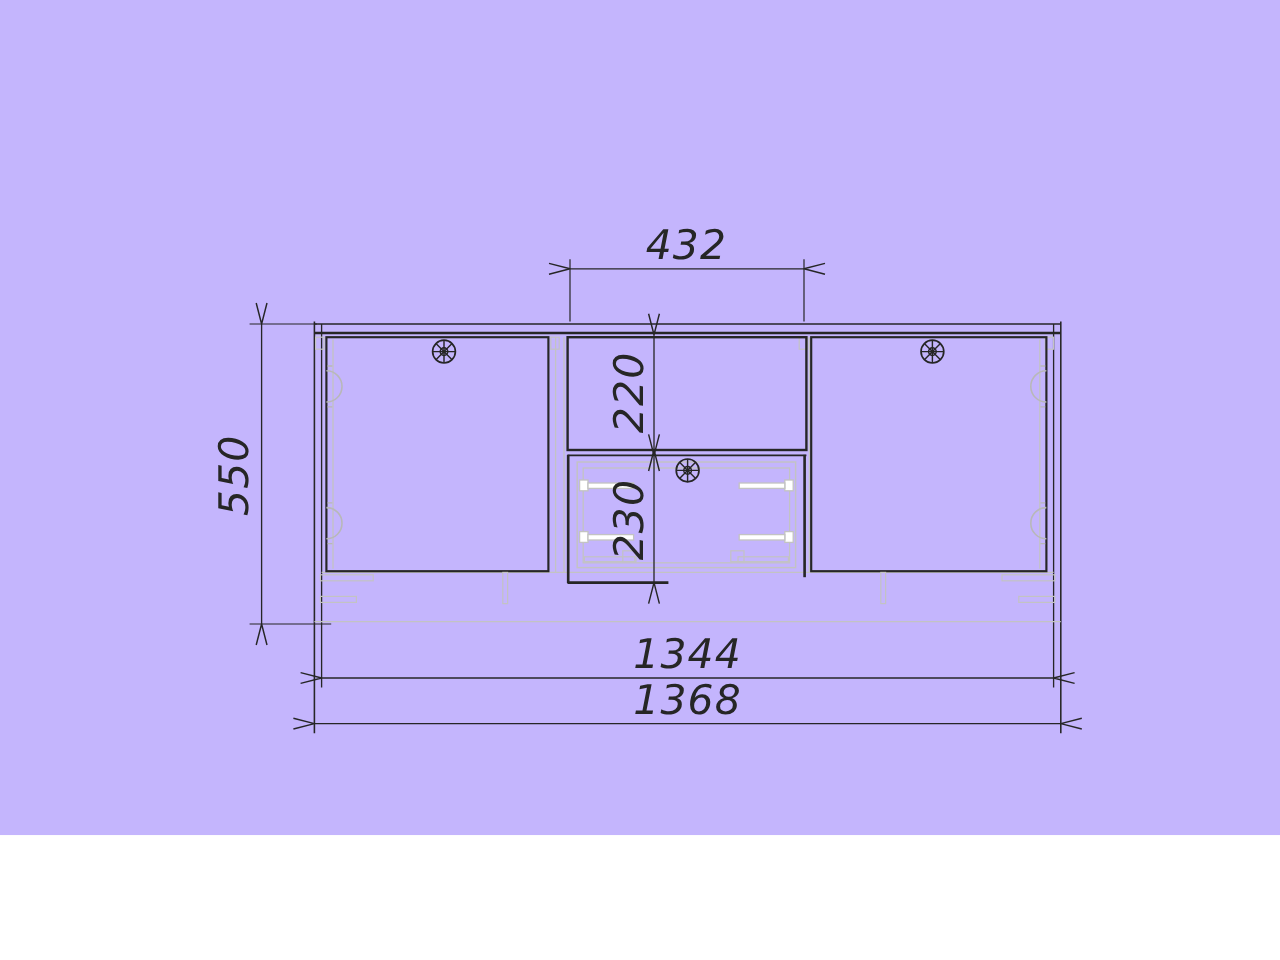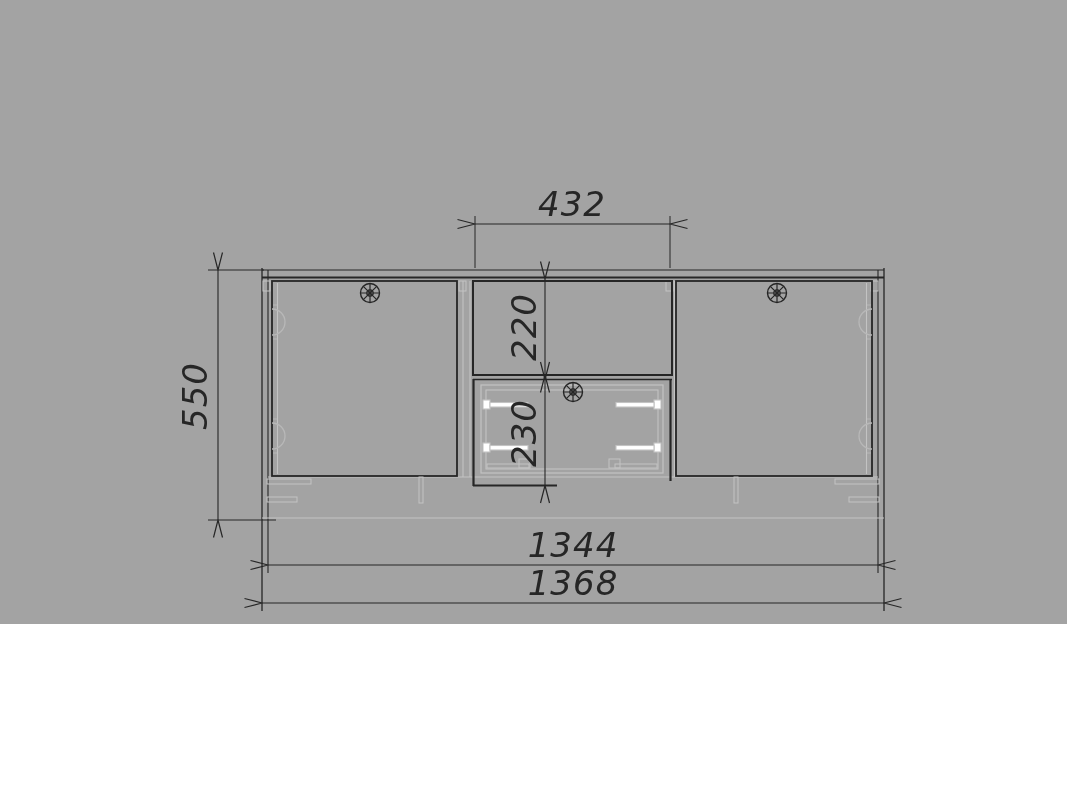--- a/index.html
+++ b/index.html
@@ -1,16 +1,16 @@
 <!DOCTYPE html>
 <html><head>
 <meta charset="utf-8">
 <style>
   html,body{margin:0;padding:0;background:#ffffff;}
-  .stage{position:relative;width:1067px;height:624px;background:#a3a3a3;overflow:hidden;
+  .stage{position:relative;width:1067px;height:696px;background:#c4b5fd;overflow:hidden;
          font-family:"DejaVu Sans",sans-serif;}
   svg{position:absolute;left:0;top:0;}
   .ln-dark{stroke:#262626;fill:none;}
   .ln-gray{stroke:#c3c3c3;fill:none;}
   .dim-line{stroke:#262626;stroke-width:1.1;fill:none;}
   .ext-line{stroke:#262626;stroke-width:1;fill:none;}
   .dim-text{font-family:"DejaVu Sans",sans-serif;font-style:italic;font-size:34px;
             fill:#262626;letter-spacing:1px;}
 </style>
 </head>

